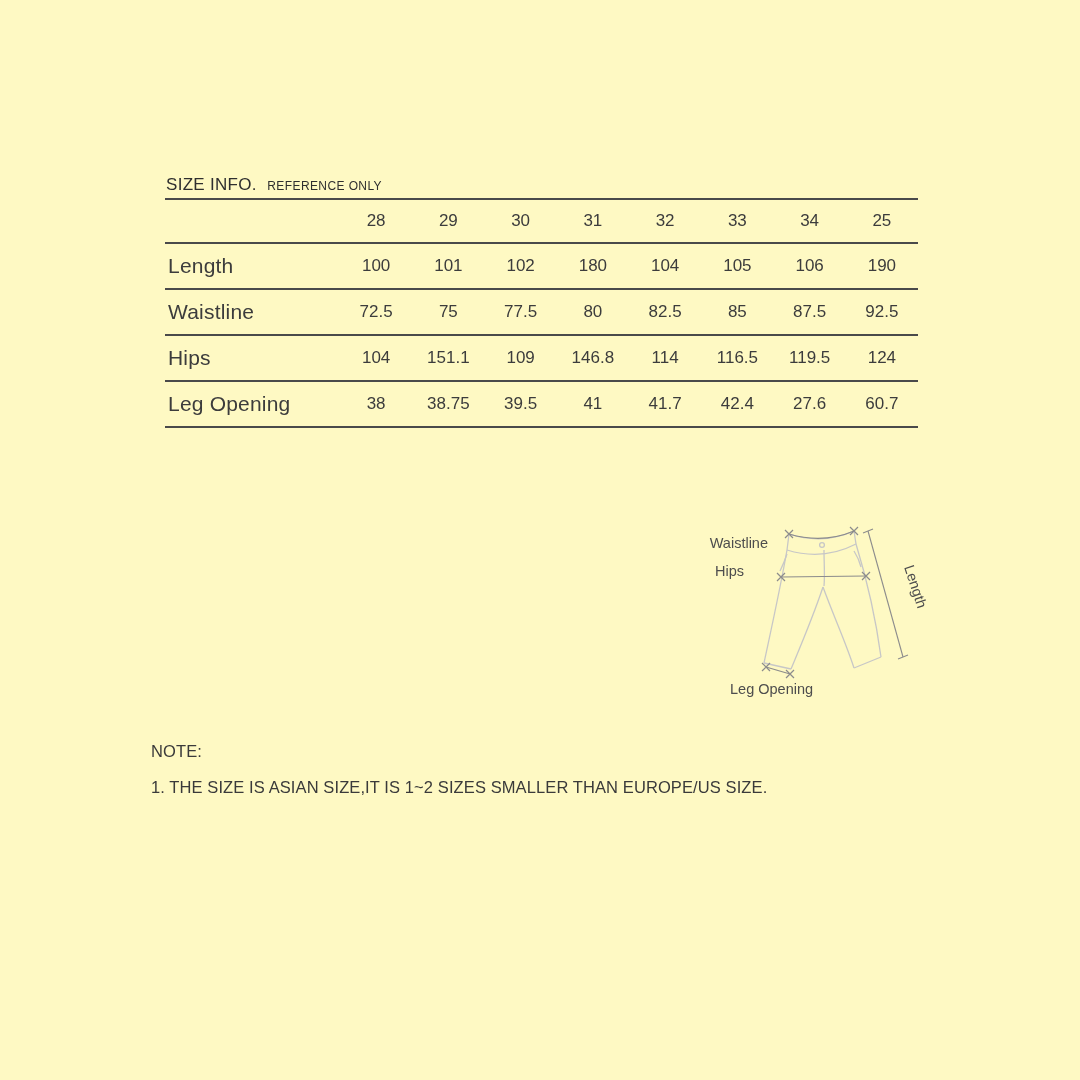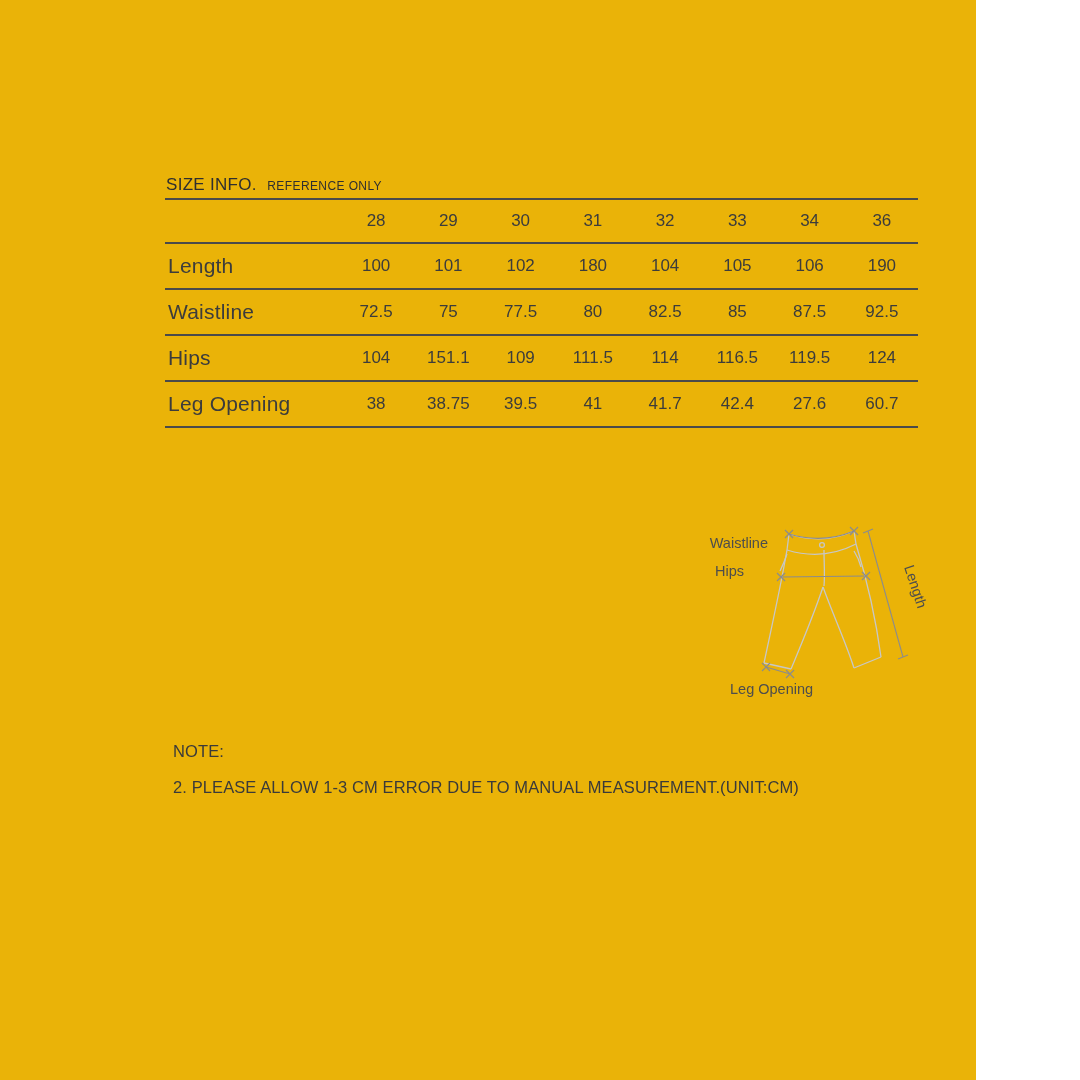--- a/index.html
+++ b/index.html
@@ -1,17 +1,17 @@
 <!DOCTYPE html>
 <html><head>
 <meta charset="utf-8">
 <style>
   html,body{margin:0;padding:0;background:#ffffff;}
   body{width:1080px;height:1080px;font-family:"Liberation Sans",sans-serif;color:#3a3a3a;}
-  .page{position:relative;width:976px;height:1080px;background:#eab308;overflow:hidden;}
+  .page{position:relative;width:1080px;height:1080px;background:#fef9c3;overflow:hidden;}
 
   
   .title-row{position:absolute;left:166px;top:175px;white-space:nowrap;}
   .title-main{font-size:17px;color:#2f2f2f;letter-spacing:.3px;}
   .title-sub{font-size:12px;color:#2f2f2f;margin-left:6px;letter-spacing:.4px;}
 
   
   table.size-table{position:absolute;left:165px;top:198px;width:753px;border-collapse:collapse;table-layout:fixed;}
   table.size-table tr{border-bottom:2px solid #4a4a4a;}
   table.size-table tr.head-row{border-top:2px solid #4a4a4a;}
@@ -22,21 +22,21 @@
   table.size-table tr.data-row td{height:44px;}
 
   
   .diagram{position:absolute;left:668px;top:505px;width:292px;height:202px;}
   .pants{stroke:#c7c7c7;fill:none;stroke-width:1.3;}
   .dim{stroke:#8c8c8c;fill:none;stroke-width:1.1;}
   .xmark{stroke:#8c8c8c;stroke-width:1.2;}
   .diag-label{font-family:"Liberation Sans",sans-serif;font-size:14.5px;fill:#4d4d4d;}
 
   
-  .notes{position:absolute;left:173px;top:734px;font-size:16.5px;color:#3a3a3a;letter-spacing:.1px;}
+  .notes{position:absolute;left:151px;top:734px;font-size:16.5px;color:#3a3a3a;letter-spacing:.1px;}
   .notes .note-line{line-height:35.6px;white-space:nowrap;}
   .notes .indent{padding-left:24px;}
 </style>
 </head>
 <body>
 
 <div class="page">
 
   <div class="title-row">
     <span class="title-main">SIZE INFO.</span>
@@ -47,21 +47,21 @@
     <tbody>
       <tr class="head-row">
         <th class="lbl"></th>
         <th class="val">28</th>
         <th class="val">29</th>
         <th class="val">30</th>
         <th class="val">31</th>
         <th class="val">32</th>
         <th class="val">33</th>
         <th class="val">34</th>
-        <th class="val">36</th>
+        <th class="val">25</th>
       </tr>
       <tr class="data-row">
         <td class="lbl">Length</td>
         <td class="val">100</td>
         <td class="val">101</td>
         <td class="val">102</td>
         <td class="val">180</td>
         <td class="val">104</td>
         <td class="val">105</td>
         <td class="val">106</td>
@@ -76,21 +76,21 @@
         <td class="val">82.5</td>
         <td class="val">85</td>
         <td class="val">87.5</td>
         <td class="val">92.5</td>
       </tr>
       <tr class="data-row">
         <td class="lbl">Hips</td>
         <td class="val">104</td>
         <td class="val">151.1</td>
         <td class="val">109</td>
-        <td class="val">111.5</td>
+        <td class="val">146.8</td>
         <td class="val">114</td>
         <td class="val">116.5</td>
         <td class="val">119.5</td>
         <td class="val">124</td>
       </tr>
       <tr class="data-row">
         <td class="lbl">Leg Opening</td>
         <td class="val">38</td>
         <td class="val">38.75</td>
         <td class="val">39.5</td>
@@ -152,16 +152,16 @@
     </g>
 
     <text class="diag-label" x="100" y="43" text-anchor="end">Waistline</text>
     <text class="diag-label" x="76" y="71" text-anchor="end">Hips</text>
     <text class="diag-label" transform="translate(236,62) rotate(72)" text-anchor="start">Length</text>
     <text class="diag-label" x="62" y="189" text-anchor="start">Leg Opening</text>
   </svg>
 
   <div class="notes">
     <div class="note-line">NOTE:</div>
-    <div class="note-line">2. PLEASE ALLOW 1-3 CM ERROR DUE TO MANUAL MEASUREMENT.(UNIT:CM)</div>
+    <div class="note-line">1. THE SIZE IS ASIAN SIZE,IT IS 1~2 SIZES SMALLER THAN EUROPE/US SIZE.</div>
   </div>
 
 </div>
 
 </body></html>

